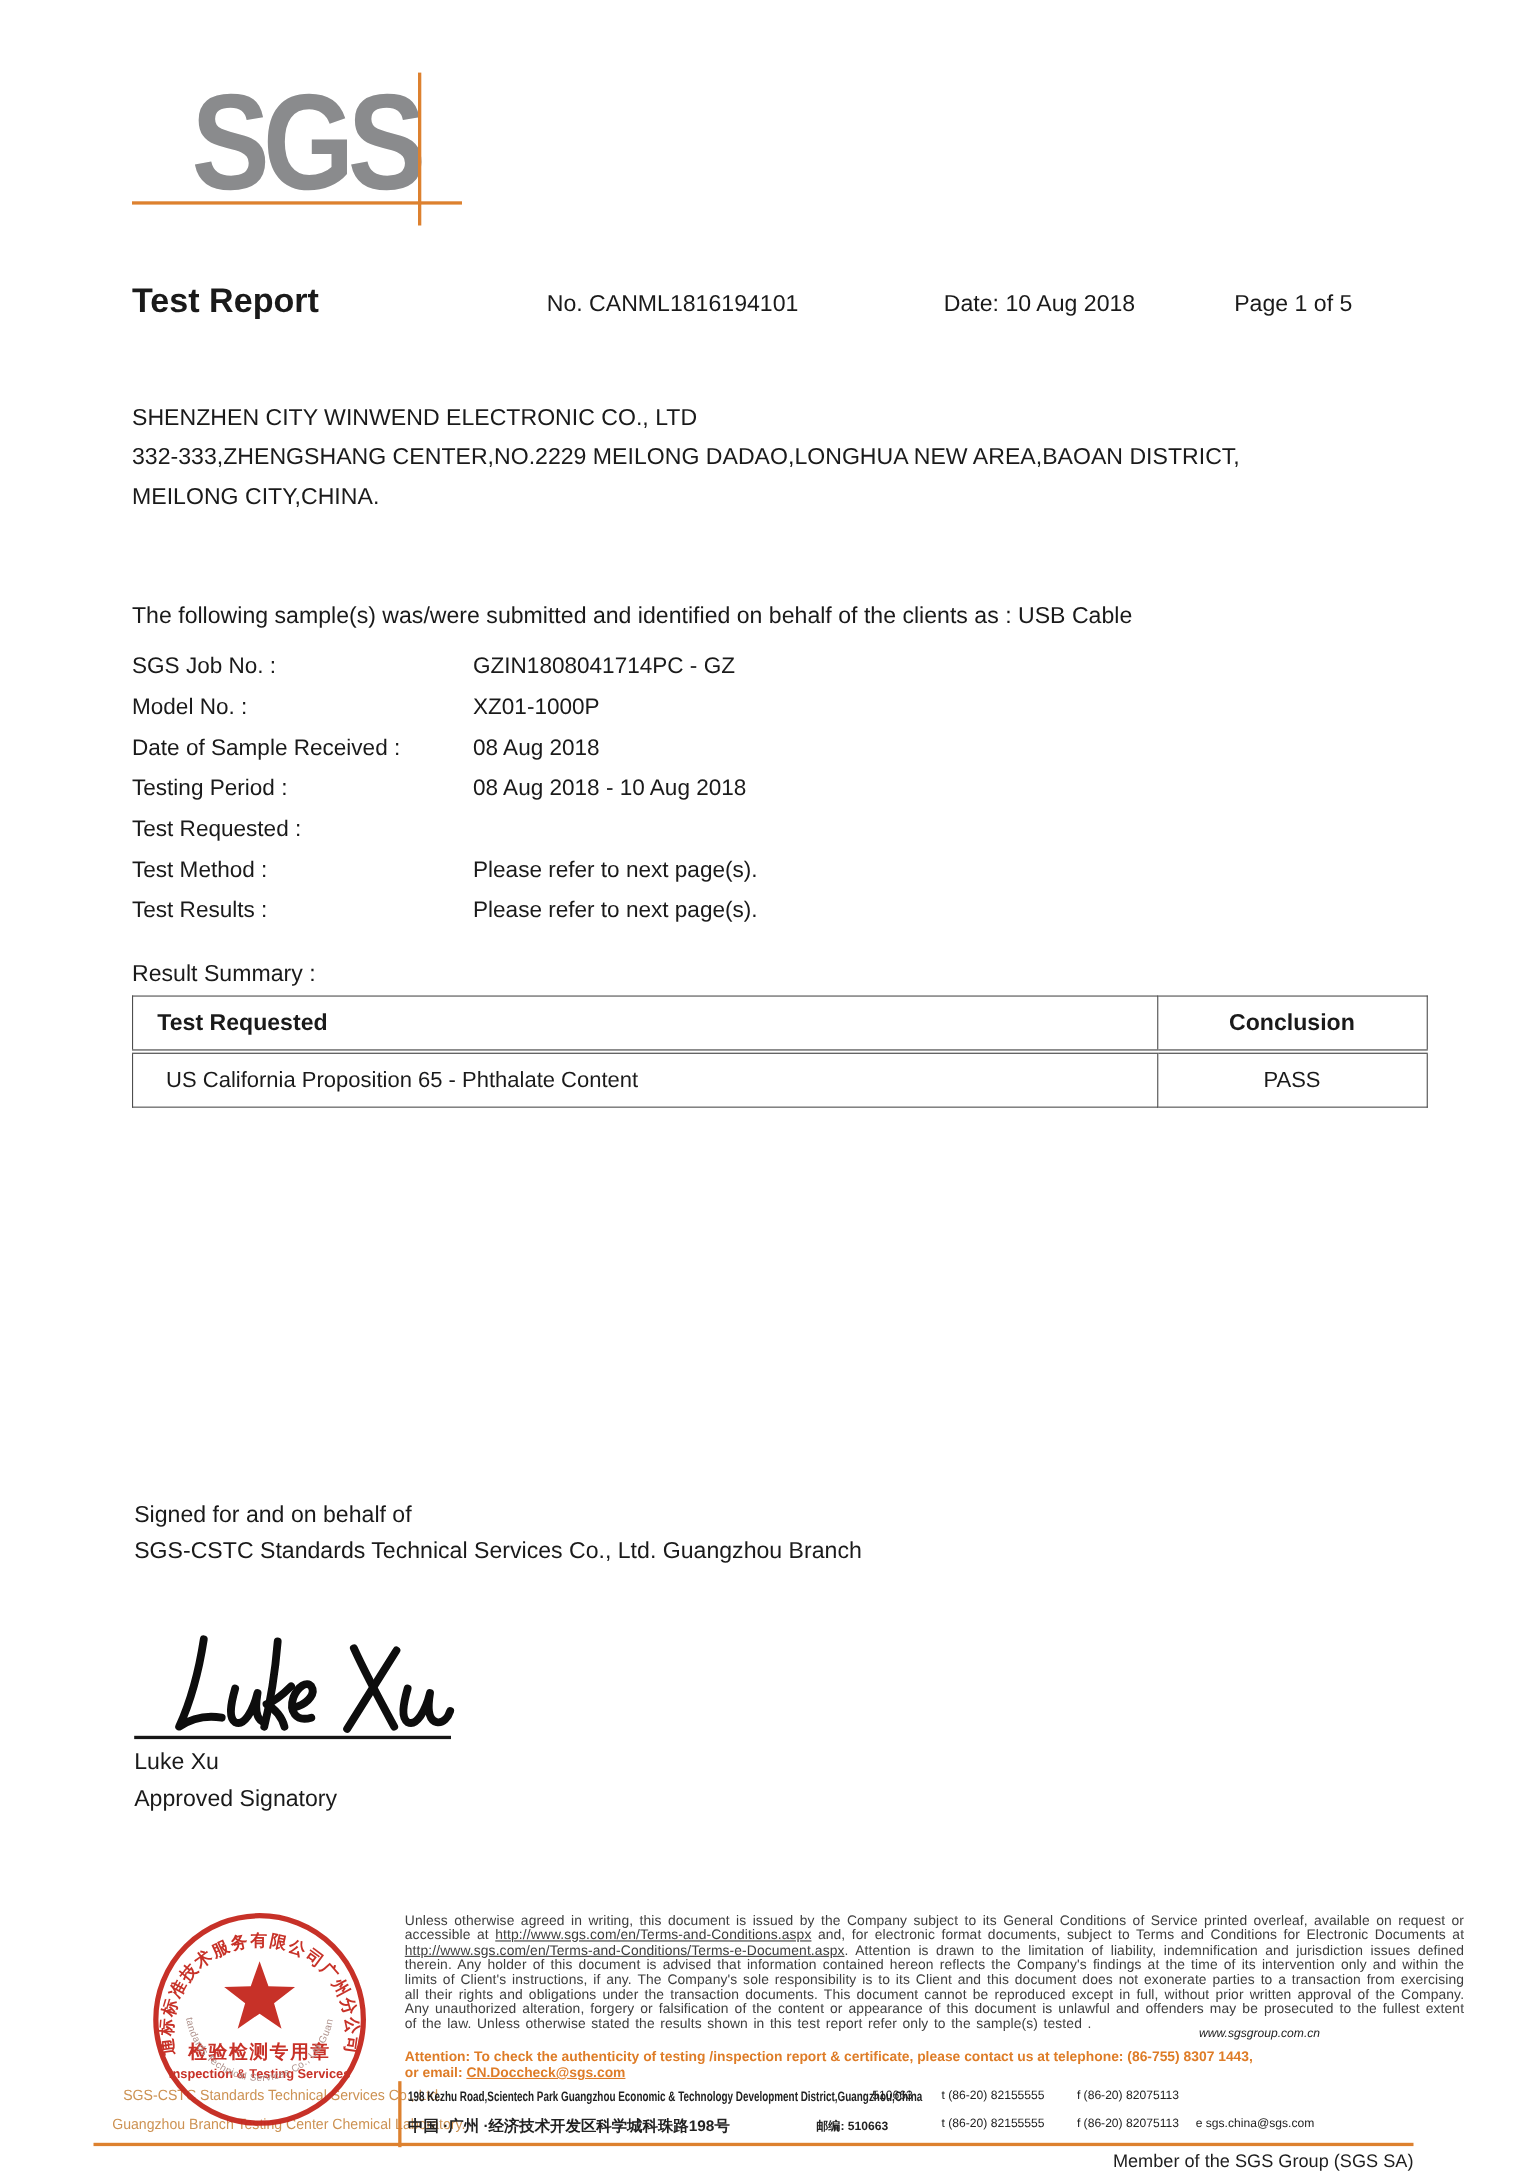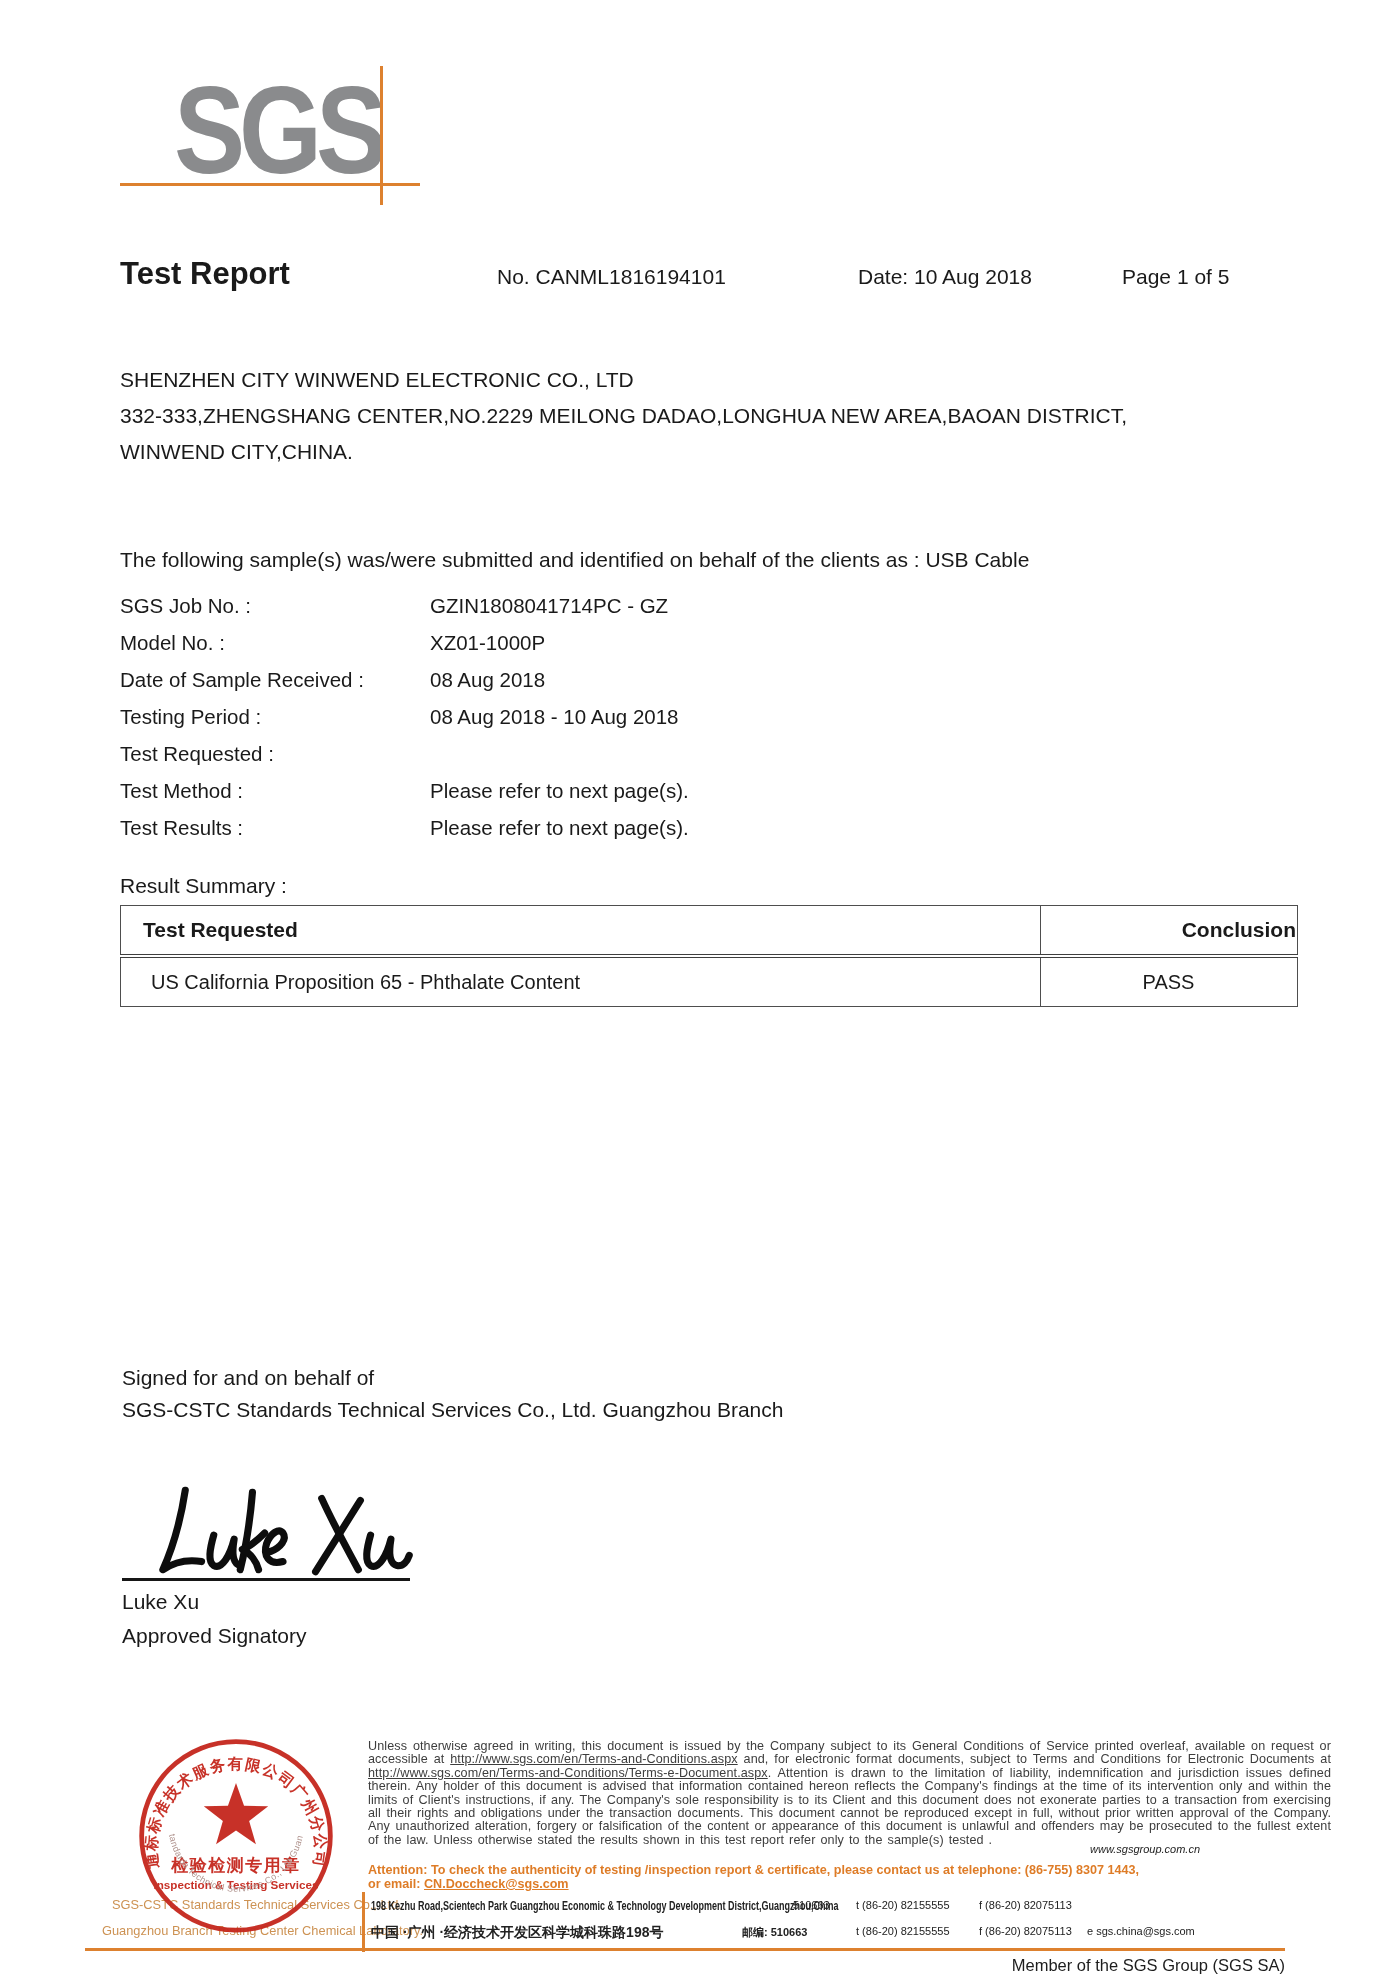--- a/index.html
+++ b/index.html
@@ -30,21 +30,21 @@
   .info-value{flex:1;}
 
   .result-summary-label{left:120px;top:874px;font-size:21px;}
 
   
   .result-table{left:120px;top:905px;width:1178px;border-collapse:collapse;}
   .result-table table{width:100%;border-collapse:collapse;}
   .result-table th,.result-table td{border:1.6px solid #4e4e4e;}
   .result-table th{height:46px;font-size:21px;font-weight:bold;text-align:left;
                    padding-left:22px;border-bottom:4px double #3f3f3f;}
-  .result-table th.conclusion{width:243px;text-align:right;padding-left:12px;}
+  .result-table th.conclusion{width:243px;text-align:center;padding-left:0;}
   .result-table td{height:46px;font-size:20px;padding-left:30px;}
   .result-table td.conclusion{text-align:center;padding-left:0;}
 
   
   .signed-block{left:122px;top:1362px;font-size:21px;line-height:32px;}
   .sig-svg{left:148px;top:1476px;}
   .sig-line{left:122px;top:1578px;width:288px;height:3px;background:#161616;}
   .sig-name{left:122px;top:1590px;font-size:21px;}
   .sig-role{left:122px;top:1624px;font-size:21px;}
 
@@ -88,21 +88,21 @@
   <div class="abs logo-vline"></div>
 
   <div class="abs doc-title">Test Report</div>
   <div class="abs hdr-field hdr-no">No. CANML1816194101</div>
   <div class="abs hdr-field hdr-date">Date: 10 Aug 2018</div>
   <div class="abs hdr-field hdr-page">Page 1 of 5</div>
 
   <div class="abs client">
     <div>SHENZHEN CITY WINWEND ELECTRONIC CO., LTD</div>
     <div>332-333,ZHENGSHANG CENTER,NO.2229 MEILONG DADAO,LONGHUA NEW AREA,BAOAN DISTRICT,</div>
-    <div>WINWEND CITY,CHINA.</div>
+    <div>MEILONG CITY,CHINA.</div>
   </div>
 
   <div class="abs intro">The following sample(s) was/were submitted and identified on behalf of the clients as : USB Cable</div>
   <div class="abs info-rows">
       <div class="info-row">
         <span class="info-label">SGS Job No. :</span>
         <span class="info-value">GZIN1808041714PC - GZ</span>
       </div>
       <div class="info-row">
         <span class="info-label">Model No. :</span>

